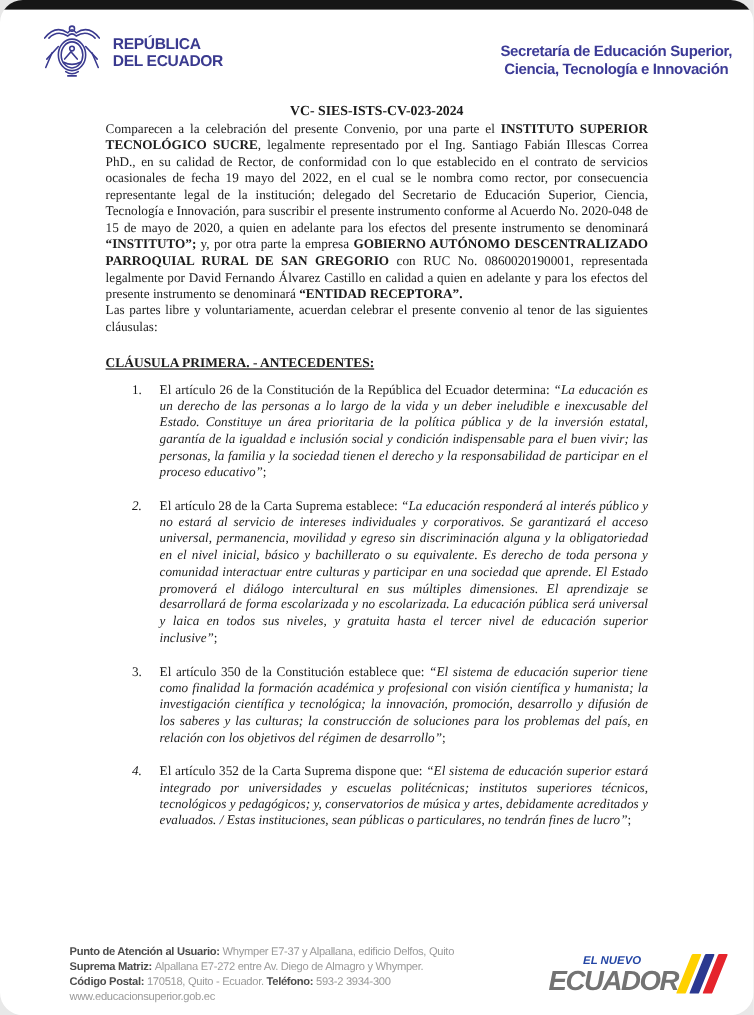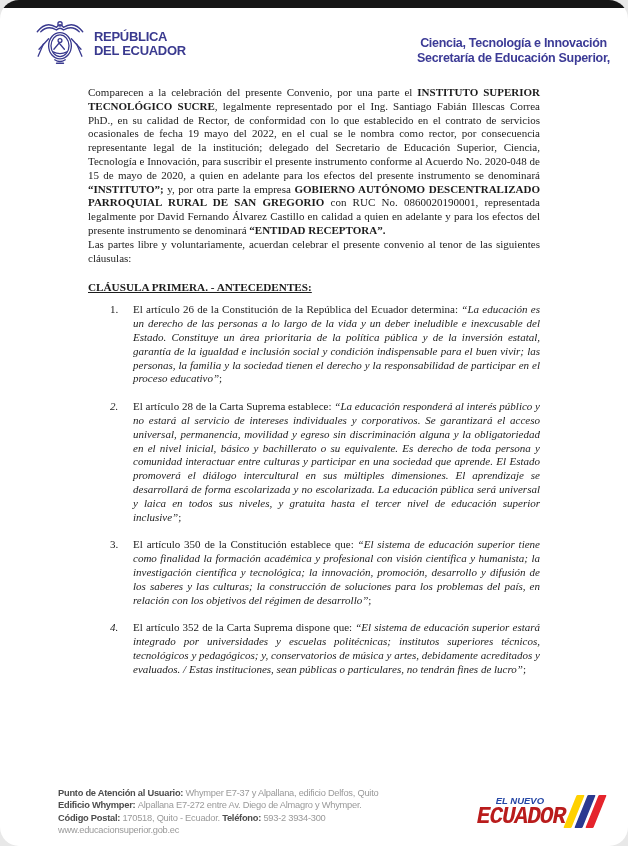--- a/index.html
+++ b/index.html
@@ -53,22 +53,22 @@
     letter-spacing:-0.25px; color:#9a9a9a; max-width:360px;margin-left:28px;
   }
   .footer-left .b { color:#4d4d4d; font-weight:700; }
   .nuevo-logo { display:flex; align-items:flex-end; margin-top:8px; margin-right:8px; }
   .nuevo-text { display:flex; flex-direction:column; align-items:center; }
   .nuevo-top {
     font-family:"Liberation Sans", sans-serif; font-weight:700; font-style:italic;
     font-size:9.5px; letter-spacing:0; color:#2446a5; padding-right:2px;
   }
   .nuevo-main {
-    font-family:Liberation Mono, monospace; font-weight:700; font-style:italic;
-    font-size:23px; line-height:22px; letter-spacing:-1.2px; color:#b91c1c;
+    font-family:Liberation Sans, sans-serif; font-weight:700; font-style:italic;
+    font-size:23px; line-height:22px; letter-spacing:-1.2px; color:#737373;
   }
   .stripes { display:flex; gap:3px; margin-left:5px; height:33px; }
   .stripe { width:8px; height:33px; transform:skewX(-22deg); border-radius:1px; }
 </style>
 </head>
 <body>
 
 <div class="page">
 
   <div class="topbar"></div>
@@ -90,26 +90,27 @@
           <path d="M26 49 Q32 53 38 49"></path>
           <path d="M28 53 L36 53"></path>
         </svg>
       </span>
       <div class="brand-text">
         <div>REPÚBLICA</div>
         <div>DEL ECUADOR</div>
       </div>
     </div>
     <div class="secretariat">
+      <div>Secretaría de Educación Superior,</div>
       <div>Ciencia, Tecnología e Innovación</div>
-      <div>Secretaría de Educación Superior,</div>
     </div>
   </header>
 
   <main class="doc">
+    <div class="doc-code">VC- SIES-ISTS-CV-023-2024</div>
 
     <p class="para"><span>Comparecen a la celebración del presente Convenio, por una parte el </span><span class="b">INSTITUTO SUPERIOR TECNOLÓGICO SUCRE</span><span>, legalmente representado por el Ing. Santiago Fabián Illescas Correa PhD., en su calidad de Rector, de conformidad con lo que establecido en el contrato de servicios ocasionales de fecha 19 mayo del 2022, en el cual se le nombra como rector, por consecuencia representante legal de la institución; delegado del Secretario de Educación Superior, Ciencia, Tecnología e Innovación, para suscribir el presente instrumento conforme al Acuerdo No. 2020-048 de 15 de mayo de 2020, a quien en adelante para los efectos del presente instrumento se denominará </span><span class="b">“INSTITUTO”;</span><span> y, por otra parte la empresa </span><span class="b">GOBIERNO AUTÓNOMO DESCENTRALIZADO PARROQUIAL RURAL DE SAN GREGORIO</span><span> con RUC No. 0860020190001, representada legalmente por David Fernando Álvarez Castillo en calidad a quien en adelante y para los efectos del presente instrumento se denominará </span><span class="b">“ENTIDAD RECEPTORA”.</span></p>
     <p class="para"><span>Las partes libre y voluntariamente, acuerdan celebrar el presente convenio al tenor de las siguientes cláusulas:</span></p>
 
     <h3 class="clause-heading">CLÁUSULA PRIMERA. - ANTECEDENTES:</h3>
 
     <div class="items">
       <div class="item">
         <span class="num"><span>1.</span></span>
         <span class="body"><span>El artículo 26 de la Constitución de la República del Ecuador determina: </span><span class="i">“La educación es un derecho de las personas a lo largo de la vida y un deber ineludible e inexcusable del Estado. Constituye un área prioritaria de la política pública y de la inversión estatal, garantía de la igualdad e inclusión social y condición indispensable para el buen vivir; las personas, la familia y la sociedad tienen el derecho y la responsabilidad de participar en el proceso educativo”</span><span>;</span></span>
@@ -125,21 +126,21 @@
       <div class="item">
         <span class="num"><span class="i">4.</span></span>
         <span class="body"><span>El artículo 352 de la Carta Suprema dispone que: </span><span class="i">“El sistema de educación superior estará integrado por universidades y escuelas politécnicas; institutos superiores técnicos, tecnológicos y pedagógicos; y, conservatorios de música y artes, debidamente acreditados y evaluados. / Estas instituciones, sean públicas o particulares, no tendrán fines de lucro”</span><span>;</span></span>
       </div>
     </div>
   </main>
 
   <footer class="footer">
     <div class="footer-left">
       <div><span class="b">Punto de Atención al Usuario: </span><span>Whymper E7-37 y Alpallana, edificio Delfos, Quito</span></div>
-      <div><span class="b">Edificio Whymper: </span><span>Alpallana E7-272 entre Av. Diego de Almagro y Whymper.</span></div>
+      <div><span class="b">Suprema Matriz: </span><span>Alpallana E7-272 entre Av. Diego de Almagro y Whymper.</span></div>
       <div><span class="b">Código Postal: </span><span>170518, Quito - Ecuador. </span><span class="b">Teléfono: </span><span>593-2 3934-300</span></div>
       <div><span>www.educacionsuperior.gob.ec</span></div>
     </div>
     <div class="nuevo-logo">
       <div class="nuevo-text">
         <span class="nuevo-top">EL NUEVO</span>
         <span class="nuevo-main">ECUADOR</span>
       </div>
       <div class="stripes">
         <div class="stripe" style="background:#ffd100"></div>

